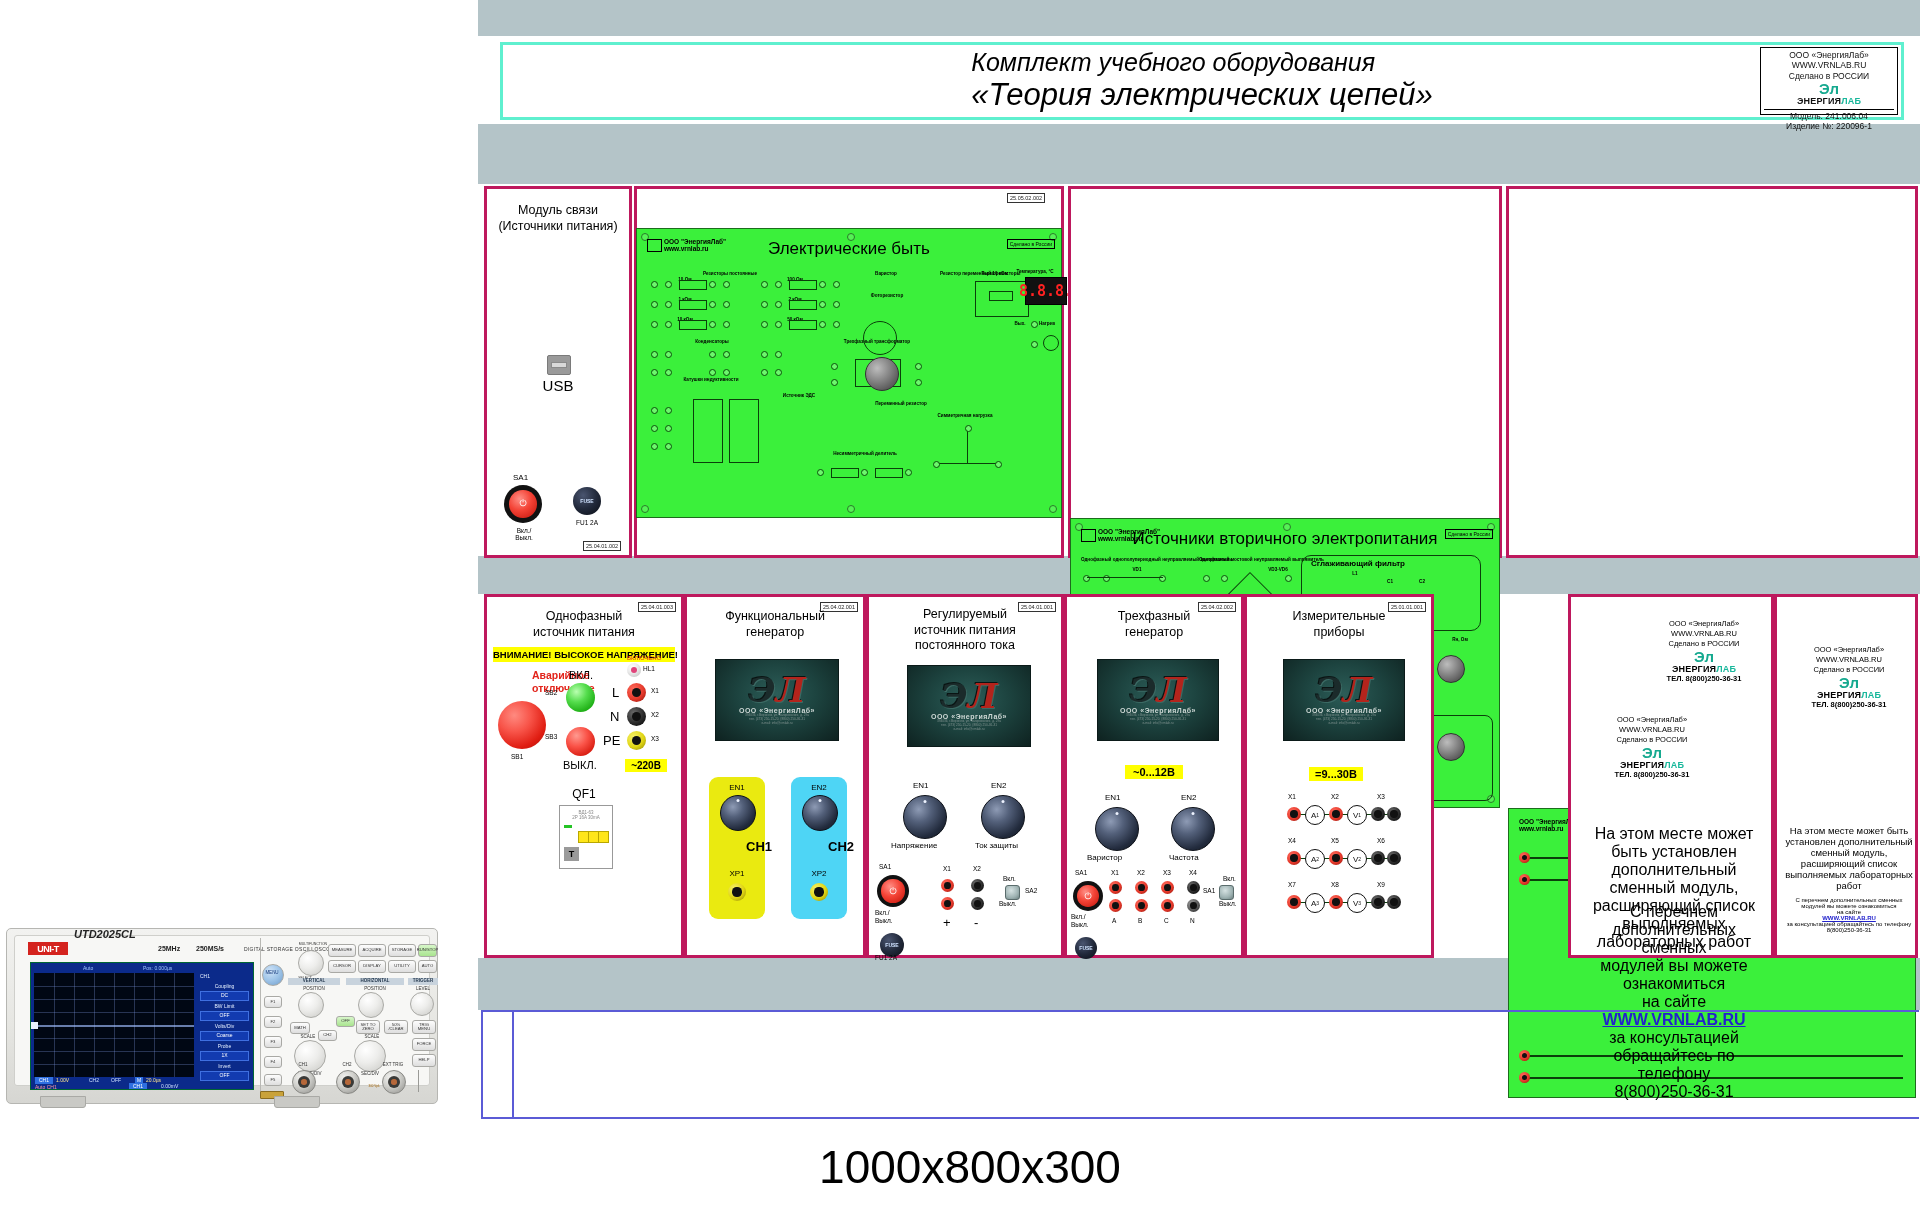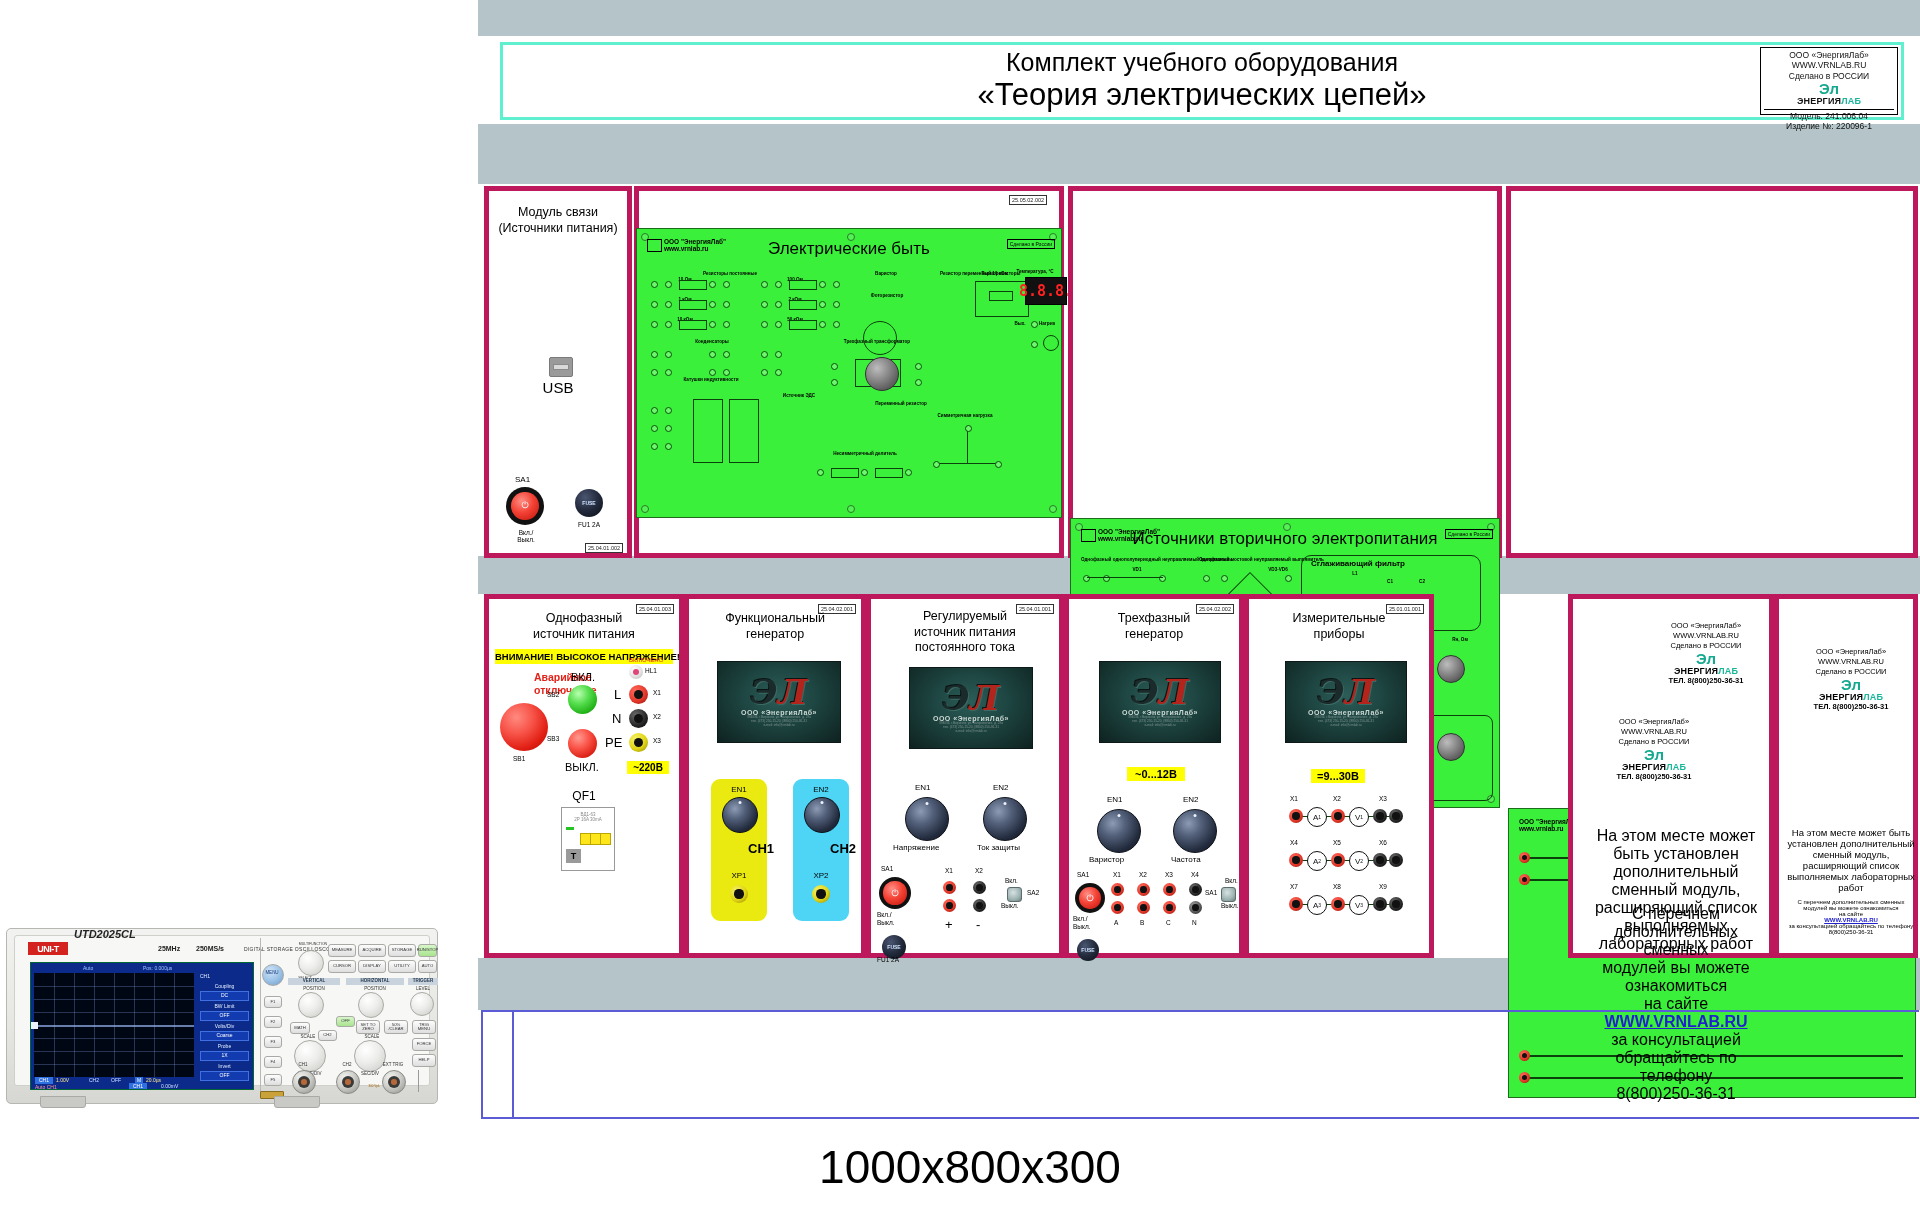--- a/index.html
+++ b/index.html
@@ -17,37 +17,37 @@
   .abs{position:absolute;box-sizing:border-box;}
 
   
   .slab{background:#b4c4c8;}
 
   
   .banner{
     background:#ffffff;border:3px solid #5ff0cf;
     display:flex;align-items:center;justify-content:center;
   }
-  .banner-title{text-align:center;color:#000;line-height:1.18;}
+  .banner-title{color:#000;line-height:1.18;font-style:italic;}
   .banner-title .l1{font-size:25px;}
   .banner-title .l2{font-size:31px;}
 
   
   .brandplate{
     border:1px solid #000;background:#fff;
     font-size:8.5px;text-align:center;color:#111;line-height:1.22;
     padding:2px 3px;
   }
   .brandplate .sep{border-top:1px solid #000;margin-top:2px;padding-top:1px;}
   .energia-mark{font-weight:bold;font-size:9px;letter-spacing:.2px;}
   .energia-mark .teal{color:#18b79b;font-weight:bold;}
   .energia-glyph{color:#15a98f;font-size:15px;font-weight:bold;line-height:1;}
 
   
-  .mod{background:#fff;border:5px solid #be185d;}
+  .mod{background:#fff;border:3px solid #be185d;}
   .mod-title{text-align:center;font-size:12.5px;line-height:1.25;color:#000;}
   .tag{
     position:absolute;border:1px solid #333;background:#fff;
     font-size:5.5px;padding:1px 2px;color:#222;white-space:nowrap;
   }
 
   
   .board{background:#3bf03b;border:1px solid #1d6b1d;position:relative;}
   .board-title{
     position:absolute;left:0;right:0;text-align:center;

